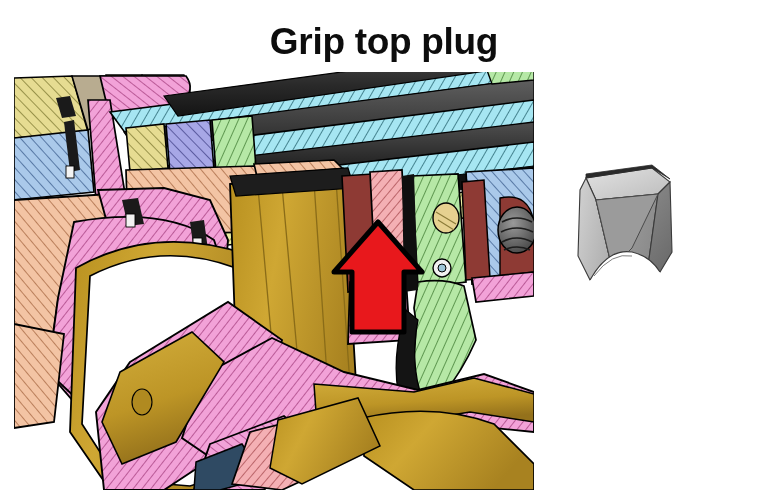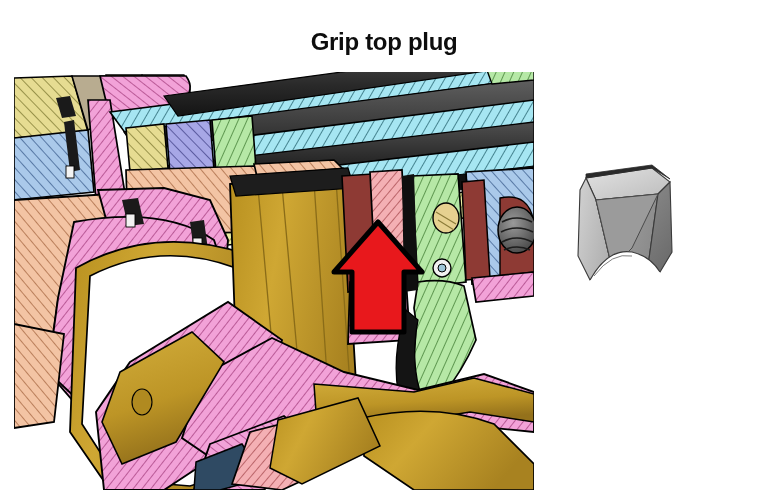--- a/index.html
+++ b/index.html
@@ -21,21 +21,21 @@
     height: 502px;
     background: #ffffff;
   }
   #page-title {
     position: absolute;
     left: 0;
     top: 22px;
     width: 768px;
     text-align: center;
     font-family: "Liberation Sans", sans-serif;
-    font-size: 24px;
+    font-size: 37px;
     font-weight: bold;
     color: #0d0d0d;
     letter-spacing: -0.3px;
     line-height: 40px;
     white-space: nowrap;
   }
   #section-figure {
     position: absolute;
     left: 14px;
     top: 72px;

